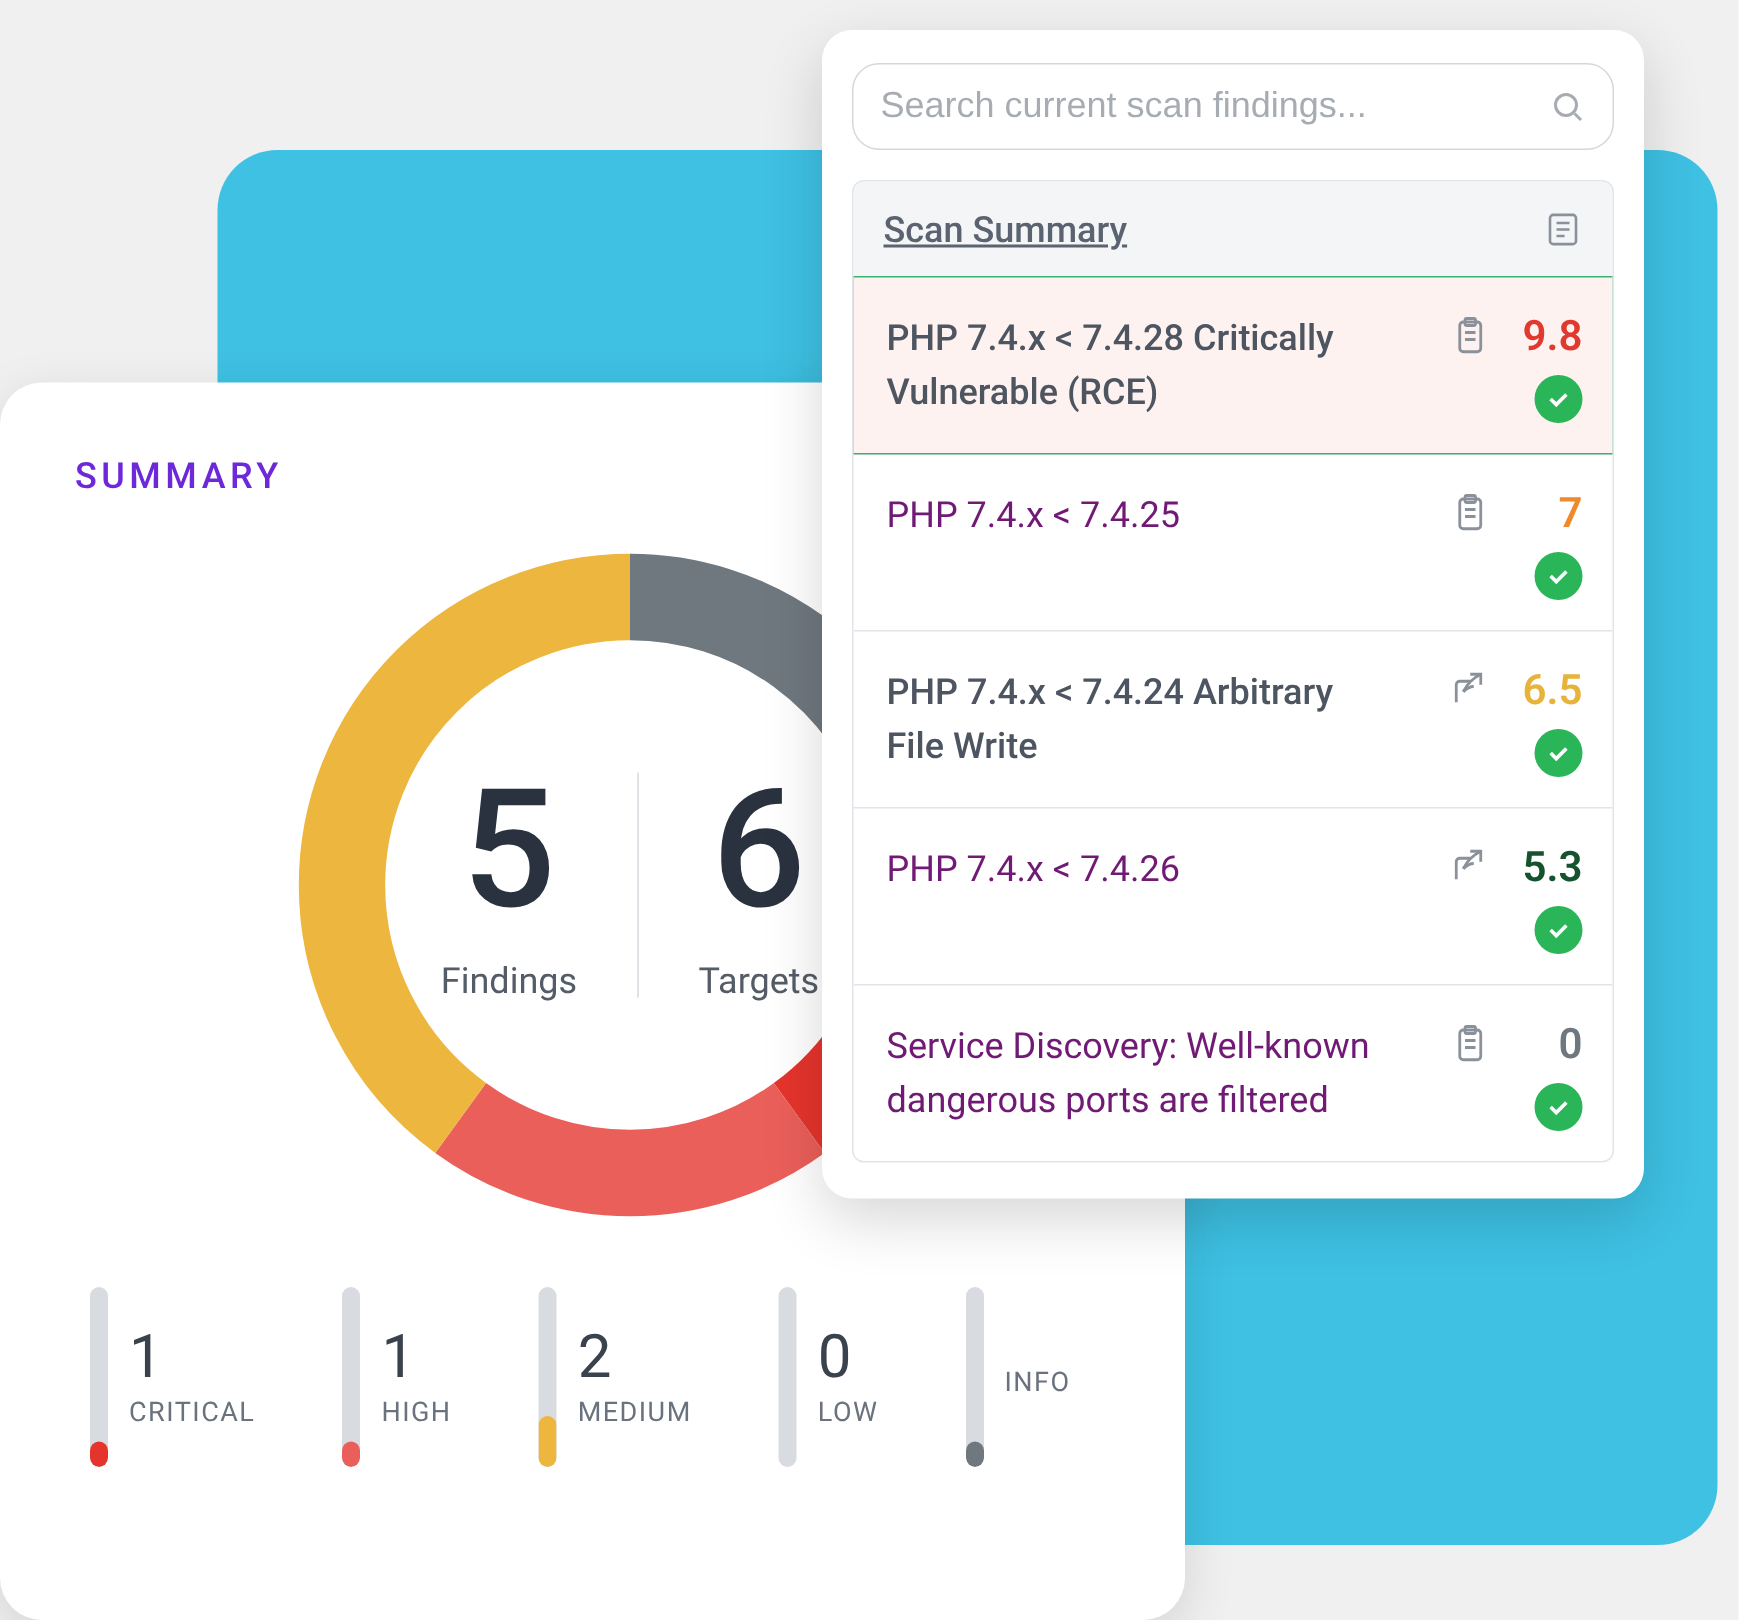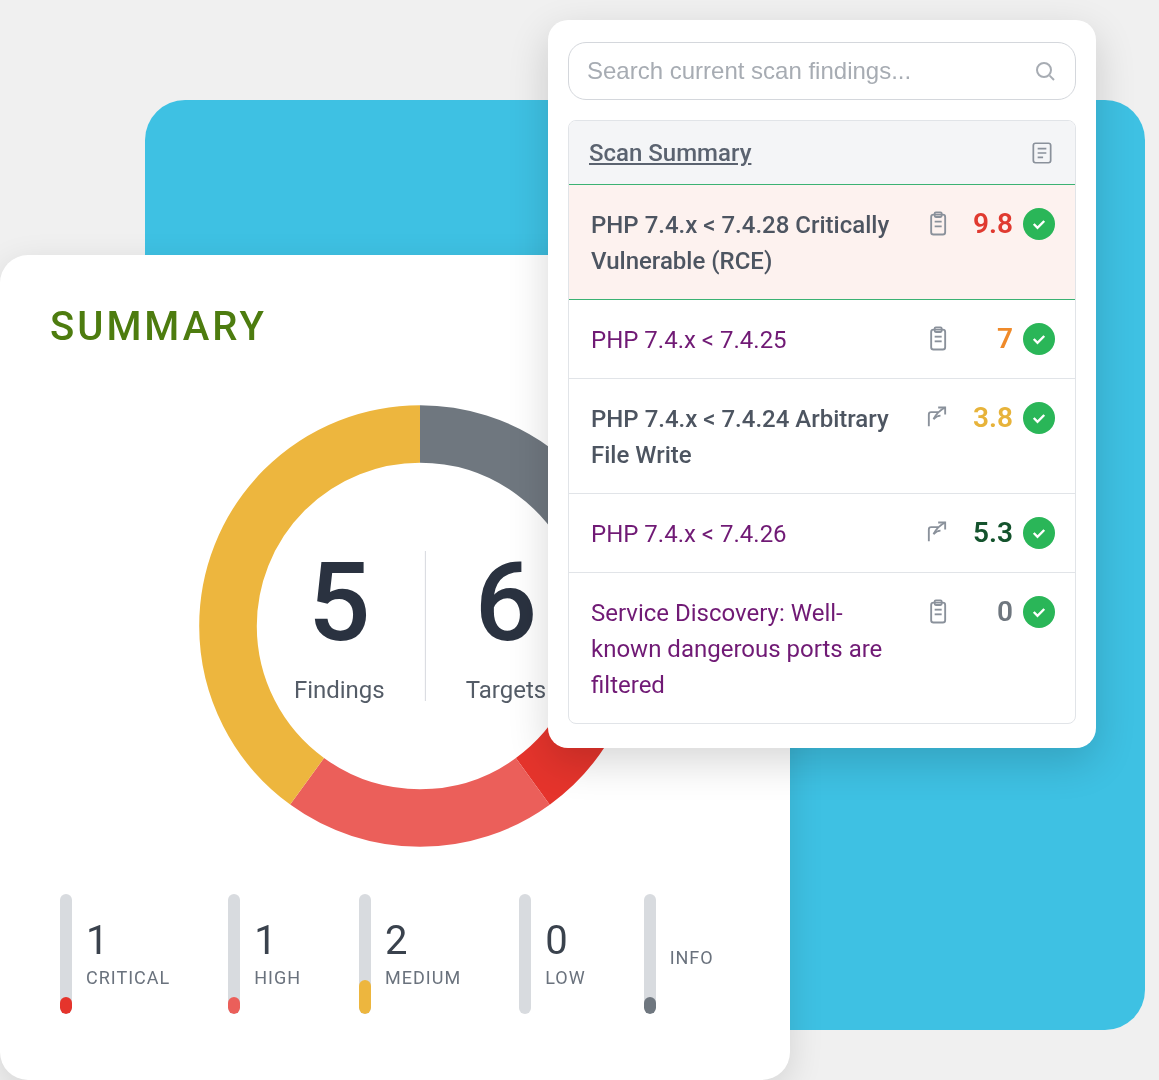--- a/index.html
+++ b/index.html
@@ -30,25 +30,25 @@
     left: 0px;
     top: 255px;
     width: 790px;
     height: 825px;
     background: #ffffff;
     border-radius: 28px;
     box-shadow: 0 10px 35px rgba(0,0,0,0.12);
     padding: 48px 40px 30px 50px;
   }
   .summary-title {
-    font-size: 40px;
+    font-size: 24px;
     letter-spacing: 3px;
-    color: #4d7c0f;
+    color: #6d28d9;
     font-weight: 500;
-    margin-bottom: 36px;
+    margin-bottom: 19px;
   }
 
   .donut-wrap {
     position: relative;
     width: 480px;
     height: 480px;
     margin: 0 0 0 130px;
   }
   .donut-wrap svg { display: block; }
   .donut-center {
@@ -183,21 +183,21 @@
     flex: 1;
     font-size: 24px;
     color: #4d5561;
     line-height: 1.5;
     font-weight: 500;
   }
   .finding-title.muted { color: #701a75; font-weight: 400; }
 
   .finding-right {
     display: flex;
-    flex-direction: row;
+    flex-direction: column;
     align-items: flex-end;
     gap: 10px;
     min-width: 108px;
   }
   .score-line {
     display: flex;
     align-items: center;
     gap: 16px;
   }
   .score {
@@ -357,21 +357,21 @@
           <div class="finding-row">
     <div class="finding-title ">PHP 7.4.x &lt; 7.4.24 Arbitrary File Write</div>
     <div class="finding-right">
       <div class="score-line">
         <svg class="clip-icn" width="28" height="28" viewBox="0 0 24 24" fill="none" stroke="currentColor" stroke-width="1.6">
     <path d="M5 19V9a2 2 0 0 1 2-2h6"></path>
     <path d="M13 3h6v6"></path>
     <path d="M19 3c-4 2-8 6-10 10"></path>
     <path d="M9 13c2-2 4-3 6-3"></path>
   </svg>
-        <div class="score" style="color:#e7b33a">3.8</div>
+        <div class="score" style="color:#e7b33a">6.5</div>
       </div>
       <div class="check">
                 <svg width="18" height="18" viewBox="0 0 24 24" fill="none" stroke="currentColor" stroke-width="3.2">
     <polyline points="5 12 10 17 19 8"></polyline>
   </svg>
               </div>
     </div>
           </div>
           <div class="finding-row">
     <div class="finding-title muted">PHP 7.4.x &lt; 7.4.26</div>

